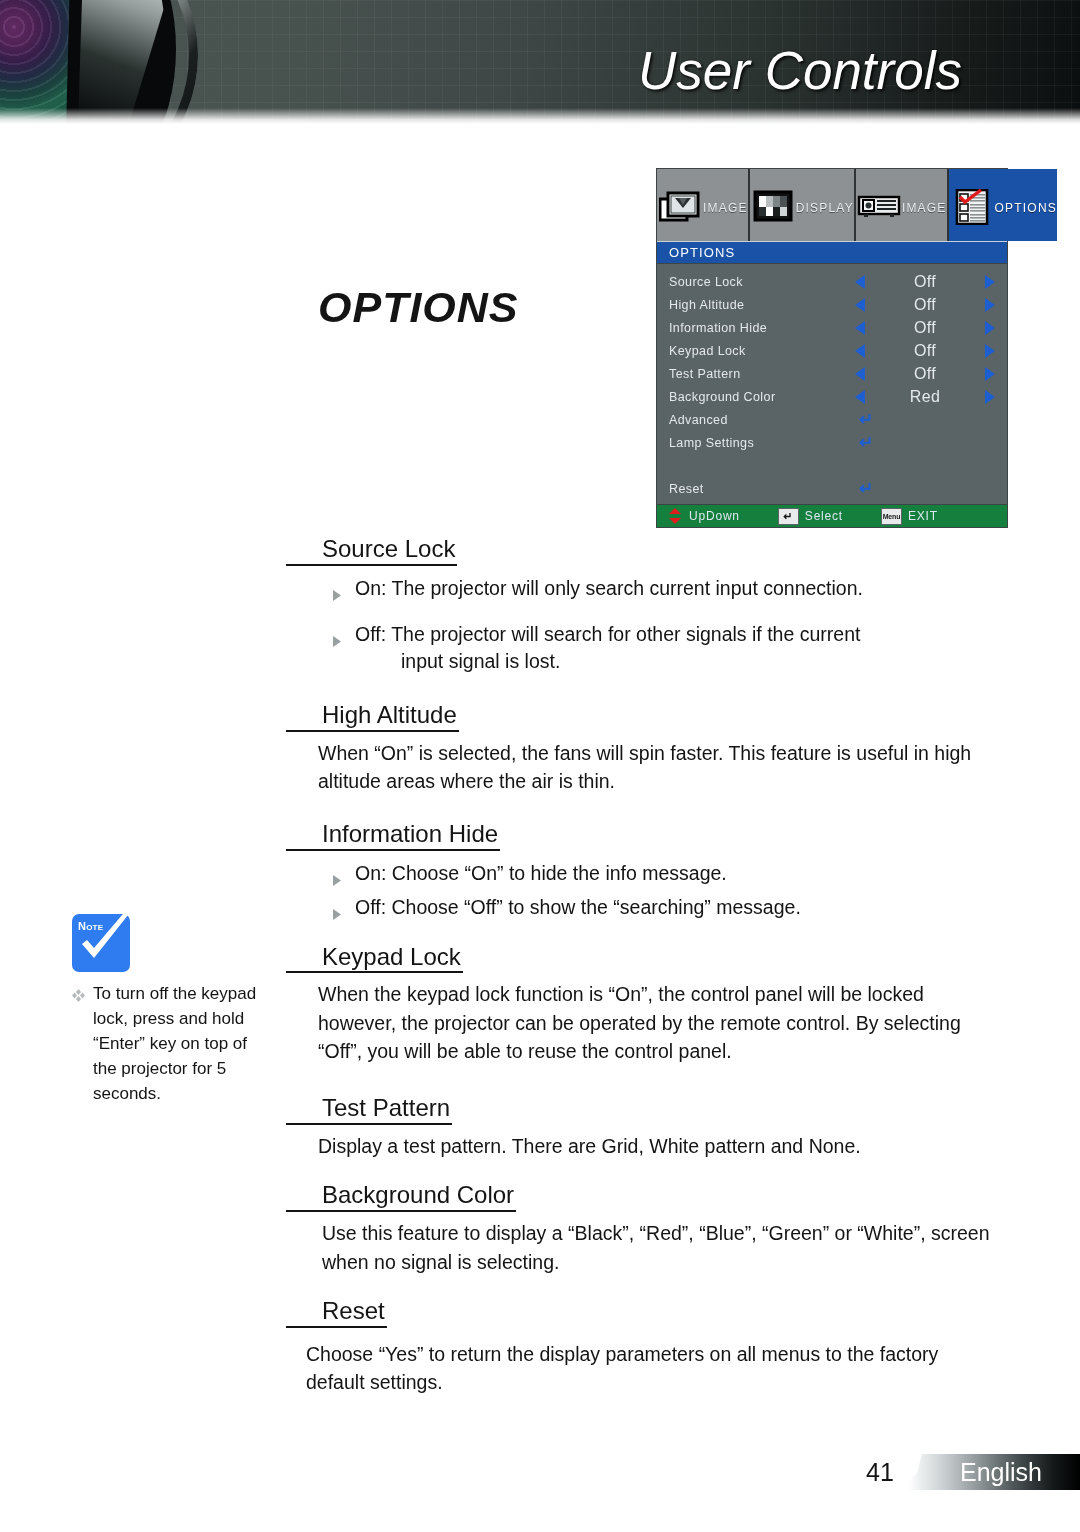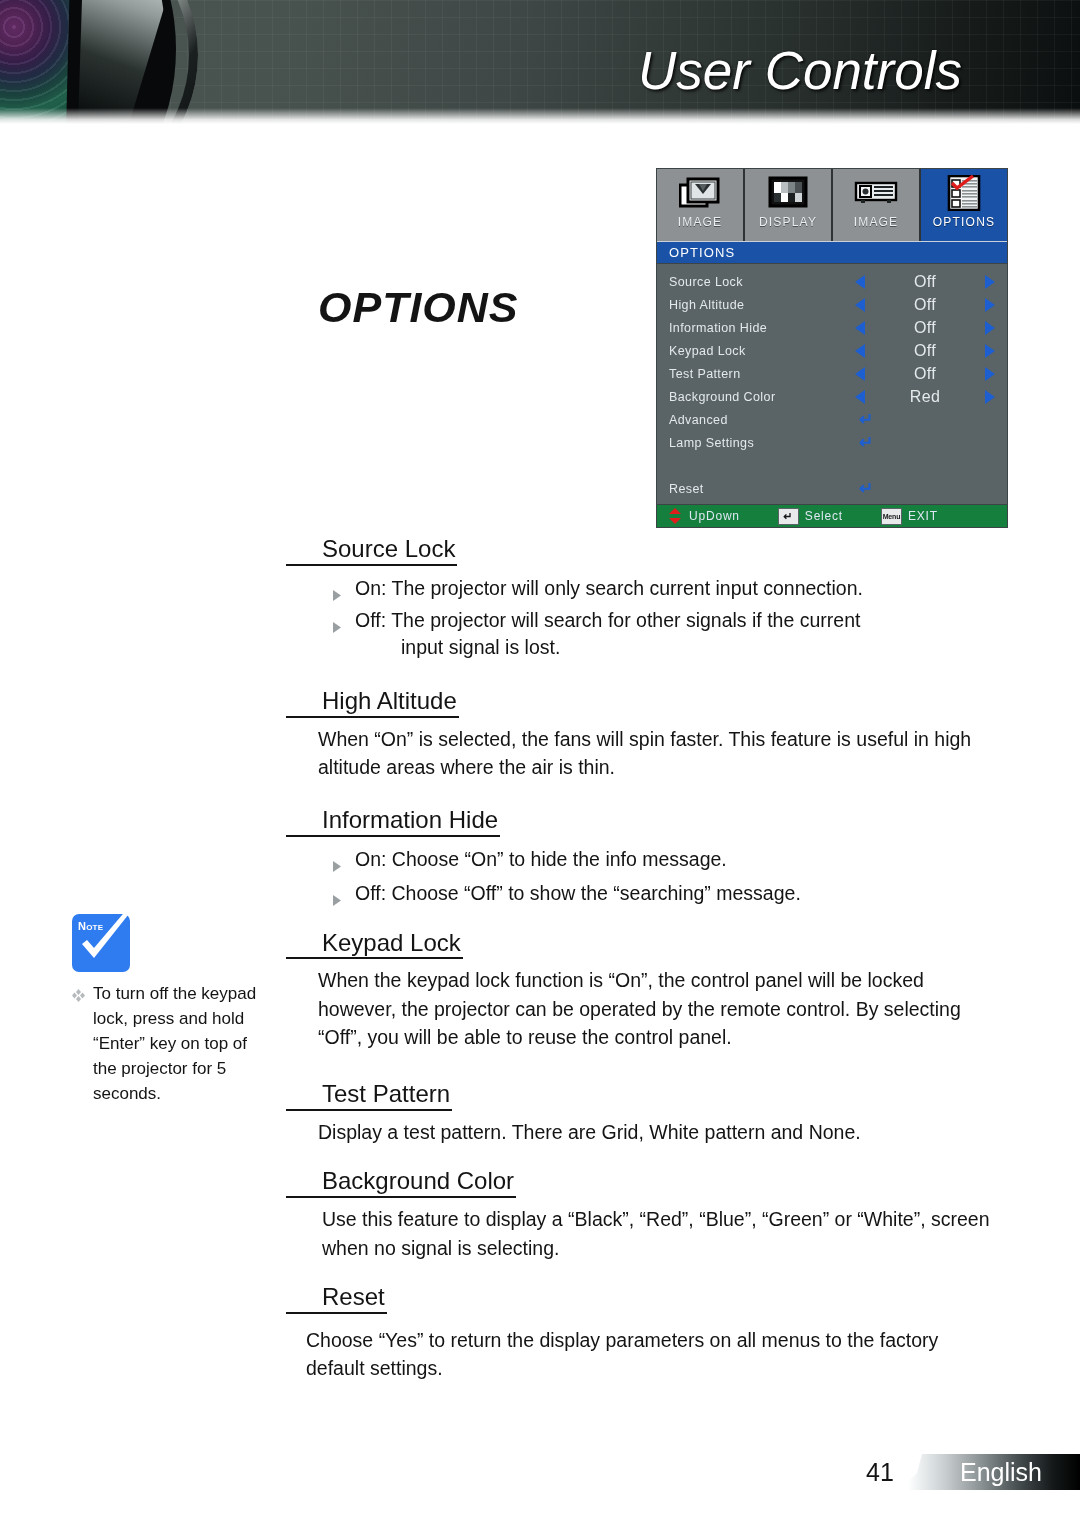--- a/index.html
+++ b/index.html
@@ -113,21 +113,21 @@
   .osd-tabs {
     display: flex;
     height: 72px;
     background: #2e3436;
   }
   .osd-tab {
     flex: 1 1 0;
     background: #8d9193;
     border-right: 2px solid #2e3436;
     display: flex;
-    flex-direction: column;
+    flex-direction: row;
     align-items: center;
     box-sizing: border-box;
     padding-top: 4px;
   }
   .osd-tab:last-child { border-right: none; }
   .osd-tab.active { background: #1a52a8; }
   .osd-tab-icon {
     width: 46px;
     height: 40px;
     display: flex;
@@ -274,21 +274,21 @@
     line-height: 1.45;
     margin: 7px 0 0 36px;
     width: 668px;
   }
   .bullet-list { margin: 9px 0 0 0; padding: 0; list-style: none; }
   .bullet-item {
     display: flex;
     font-size: 19.5px;
     color: #141414;
     line-height: 1.42;
-    margin-top: 4px;
+    margin-top: 18px;
   }
   .bullet-item:first-child { margin-top: 0; }
   .bullet-mark {
     flex: 0 0 auto;
     width: 12px;
     height: 13px;
     margin: 7px 11px 0 46px;
   }
   .bullet-text { flex: 1 1 auto; width: 610px; }
   .bullet-text .cont { display: block; margin-left: 46px; }

